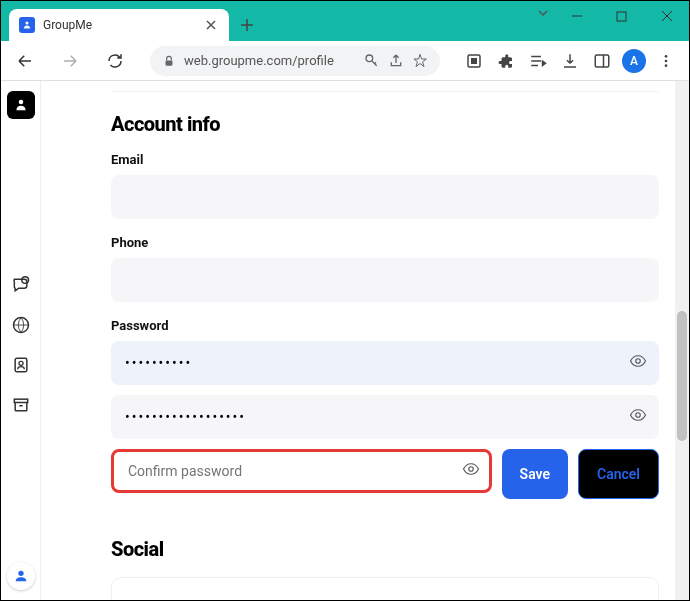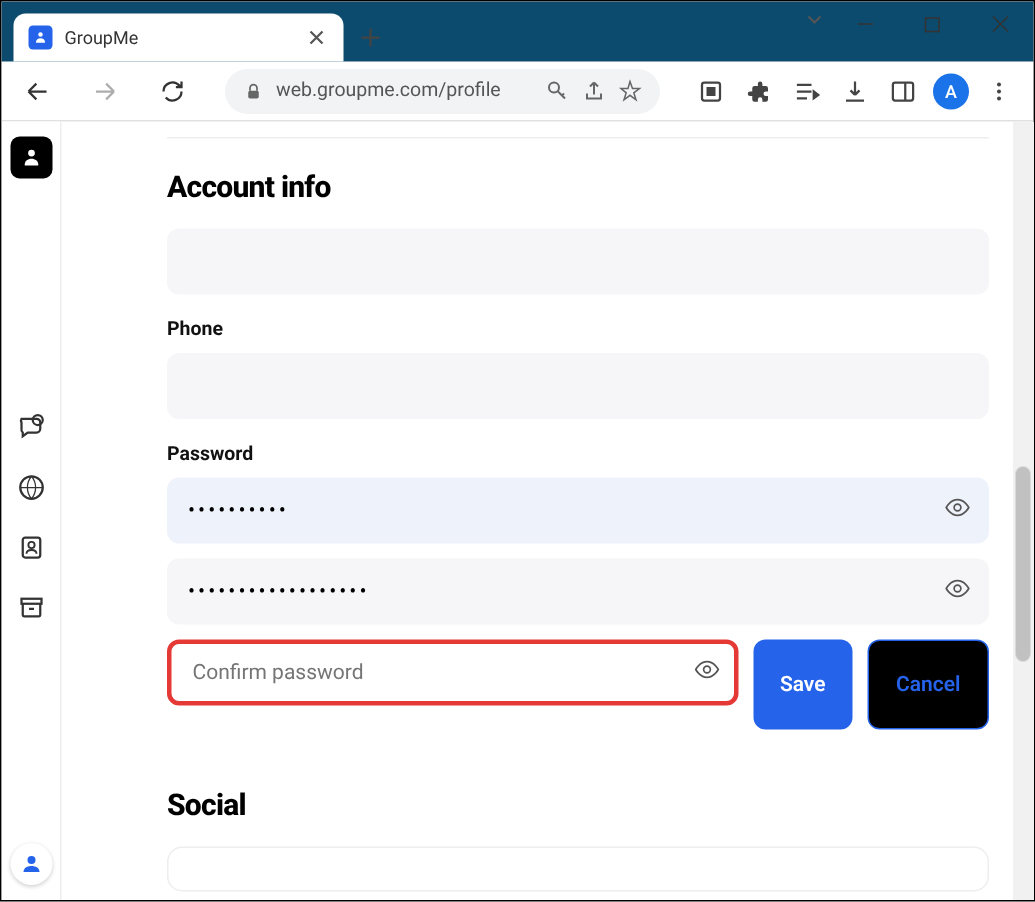--- a/index.html
+++ b/index.html
@@ -1,18 +1,18 @@
 <!DOCTYPE html>
 <html><head>
   <meta charset="utf-8">
   <style>
     * { margin: 0; padding: 0; box-sizing: border-box; font-family: -apple-system, BlinkMacSystemFont, "Segoe UI", Roboto, sans-serif; }
     body { width: 690px; height: 601px; overflow: hidden; background: #fff; position: relative; border: 1px solid #000; }
     
-    .titlebar { height: 40px; background: #0c4a6e; display: flex; align-items: flex-end; position: relative; }
+    .titlebar { height: 40px; background: #14b8a6; display: flex; align-items: flex-end; position: relative; }
     .tab { background: #fff; height: 32px; border-radius: 8px 8px 0 0; display: flex; align-items: center; padding: 0 10px; margin-left: 8px; width: 220px; gap: 8px; }
     .tab-favicon { width: 16px; height: 16px; background: #2563eb; border-radius: 3px; display: flex; align-items: center; justify-content: center; }
     .tab-favicon svg { width: 12px; height: 12px; }
     .tab-title { font-size: 12px; color: #333; flex: 1; }
     .tab-close { width: 16px; height: 16px; display: flex; align-items: center; justify-content: center; cursor: pointer; }
     .newtab { width: 28px; height: 28px; display: flex; align-items: center; justify-content: center; cursor: pointer; margin-left: 4px; margin-bottom: 2px; }
     .window-controls { position: absolute; right: 0; top: 0; display: flex; height: 30px; }
     .win-btn { width: 45px; display: flex; align-items: center; justify-content: center; cursor: pointer; font-size: 14px; }
     .win-caret { position: absolute; right: 140px; top: 6px; font-size: 12px; color: #555; }
     
@@ -36,21 +36,21 @@
     .divider { border: none; border-top: 1px solid #eee; margin-bottom: 20px; }
     .field-label { font-size: 13px; font-weight: 700; color: #111; margin-bottom: 8px; }
     .field-input { width: 100%; height: 44px; background: #f6f6f8; border: none; border-radius: 8px; padding: 0 14px; font-size: 14px; margin-bottom: 16px; }
     .pwd-row { position: relative; margin-bottom: 10px; }
     .pwd-input { width: 100%; height: 44px; background: #eef2fb; border: none; border-radius: 8px; padding: 0 44px 0 14px; font-size: 14px; letter-spacing: 2px; }
     .pwd-input.gray { background: #f6f6f8; }
     .pwd-input.red { background: #fff; border: 3px solid #e53935; color: #999; letter-spacing: normal; }
     .eye { position: absolute; right: 12px; top: 50%; transform: translateY(-50%); cursor: pointer; }
     .action-row { display: flex; gap: 10px; align-items: flex-start; }
     .action-row .pwd-row { flex: 1; margin-bottom: 0; }
-    .btn { height: 60px; padding: 0 18px; border-radius: 8px; font-size: 14px; font-weight: 600; cursor: pointer; border: none; }
+    .btn { height: 50px; padding: 0 18px; border-radius: 8px; font-size: 14px; font-weight: 600; cursor: pointer; border: none; }
     .btn-primary { background: #2563eb; color: #fff; }
     .btn-outline { background: #000000; color: #2563eb; border: 1.5px solid #2563eb; }
     .social-section { margin-top: 38px; }
     .social-row { display: flex; align-items: center; justify-content: space-between; border: 1px solid #eee; border-radius: 10px; padding: 14px 16px; margin-top: 14px; }
     .scrollbar { position: absolute; right: 0; top: 80px; width: 14px; height: 520px; background: #f1f1f1; }
     .scroll-thumb { position: absolute; right: 2px; width: 10px; background: #c1c1c1; border-radius: 5px; top: 230px; height: 130px; }
   </style>
 </head>
 <body>
 
@@ -211,20 +211,21 @@
           <circle cx="12" cy="8" r="4" fill="#2563eb"></circle>
           <path d="M4 20c0-4 3.6-6 8-6s8 2 8 6" fill="#2563eb"></path>
         </svg>
     </div>
   </div>
 
   <div class="main">
     <hr class="divider">
     <h2 class="section-title">Account info</h2>
     
+    <div class="field-label">Email</div>
     <input class="field-input" value="" style="">
     
     <div class="field-label">Phone</div>
     <input class="field-input" value="" style="">
     
     <div class="field-label">Password</div>
     
     <div class="pwd-row">
       <input class="pwd-input" type="text" value="••••••••••" style="">
       <span class="eye"><svg width="18" height="18" viewBox="0 0 24 24">

